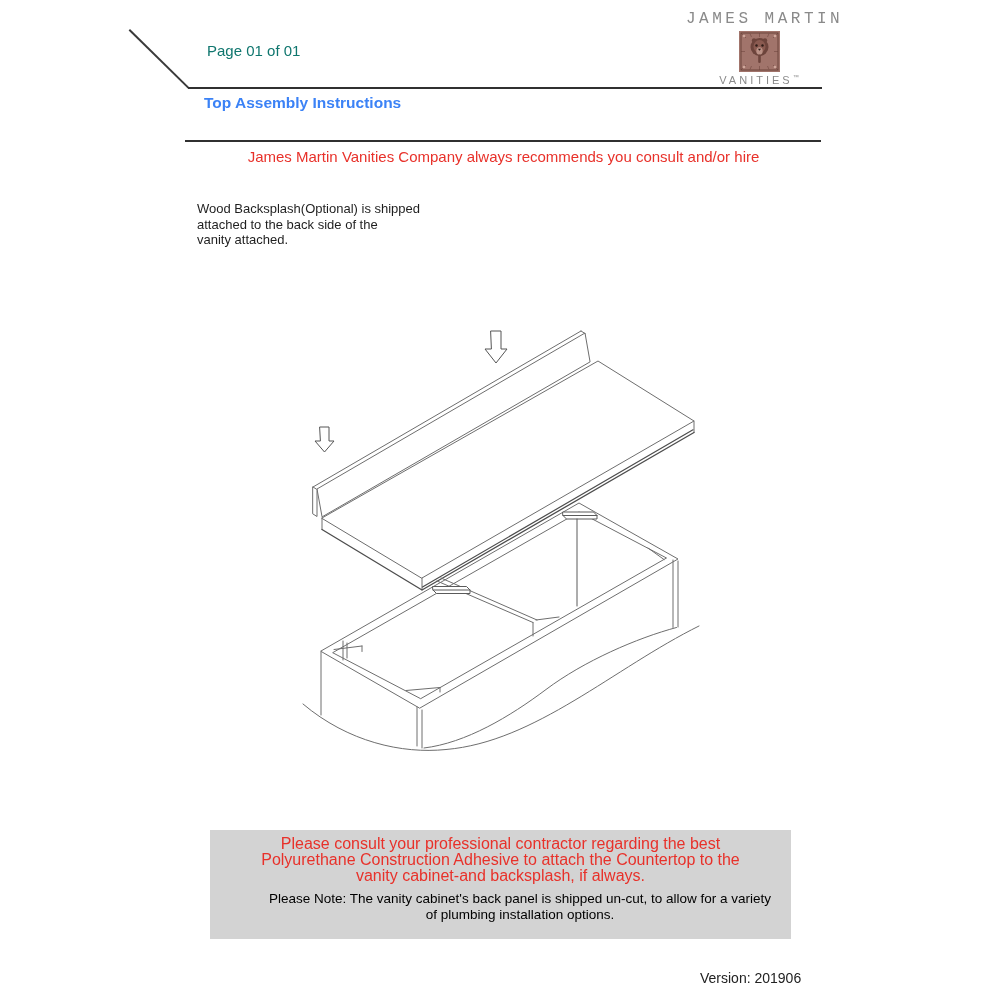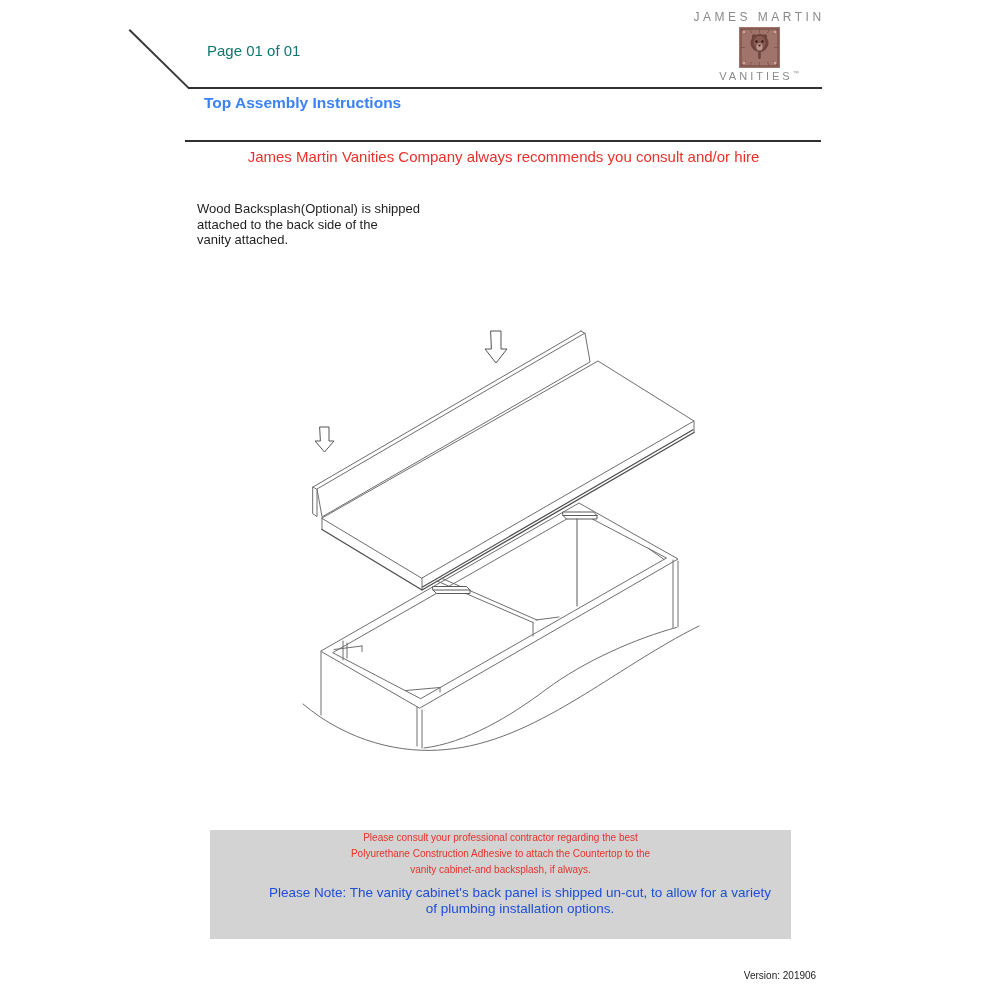--- a/index.html
+++ b/index.html
@@ -8,41 +8,41 @@
     font-family:"Liberation Sans", sans-serif;overflow:hidden;margin:0 auto;
   }
   .abs{position:absolute;}
   
   .diag-line{left:130px;top:29px;width:83px;height:2px;background:#3a3a3a;
              transform:rotate(44.5deg);transform-origin:0 0;}
   .rule-1{left:188px;top:87px;width:634px;height:2px;background:#303030;}
   .rule-2{left:185px;top:140px;width:636px;height:2px;background:#303030;}
   
   .brand{left:686px;top:10px;width:146px;text-align:center;color:#8a8a8a;}
-  .brand-name{font-size:12px;letter-spacing:3.5px;white-space:nowrap;}
+  .brand-name{font-size:16px;letter-spacing:3.5px;white-space:nowrap;font-family:Liberation Mono, monospace;}
   .brand-emblem{display:block;margin:3px auto 2px auto;}
   .brand-sub{font-size:11px;letter-spacing:3px;white-space:nowrap;}
   .brand-sub sup{font-size:6px;letter-spacing:0;}
   
   .page-label{left:207px;top:42px;font-size:15px;color:#0f766e;}
   .doc-title{left:204px;top:94px;font-size:15.5px;font-weight:bold;color:#3b82f6;}
   
   .advisory{left:185px;top:149px;width:637px;text-align:center;
             color:#e8312a;font-size:15px;line-height:16.5px;}
   
   .body-note{left:197px;top:201px;font-size:13px;line-height:15.5px;color:#1f1f1f;}
   
   .diagram{left:290px;top:320px;}
   
   .note-box{left:210px;top:830px;width:581px;height:109px;background:#d3d3d3;
             text-align:center;}
-  .note-box .red{margin-top:0;color:#e8312a;font-size:10px;line-height:16px;}
-  .note-box .black{margin-top:7px;color:#1d4ed8;font-size:13.5px;line-height:16px;margin-left:39px;}
+  .note-box .red{margin-top:6px;color:#e8312a;font-size:16px;line-height:16px;}
+  .note-box .black{margin-top:7px;color:#000000;font-size:13.5px;line-height:16px;margin-left:39px;}
   
-  .version{left:700px;top:970px;width:160px;text-align:center;font-size:10px;color:#222;}
+  .version{left:700px;top:970px;width:160px;text-align:left;font-size:14px;color:#222;}
 </style>
 </head>
 <body>
 
 <div class="page">
 
   <div class="abs diag-line"></div>
   <div class="abs rule-1"></div>
   <div class="abs rule-2"></div>
 

